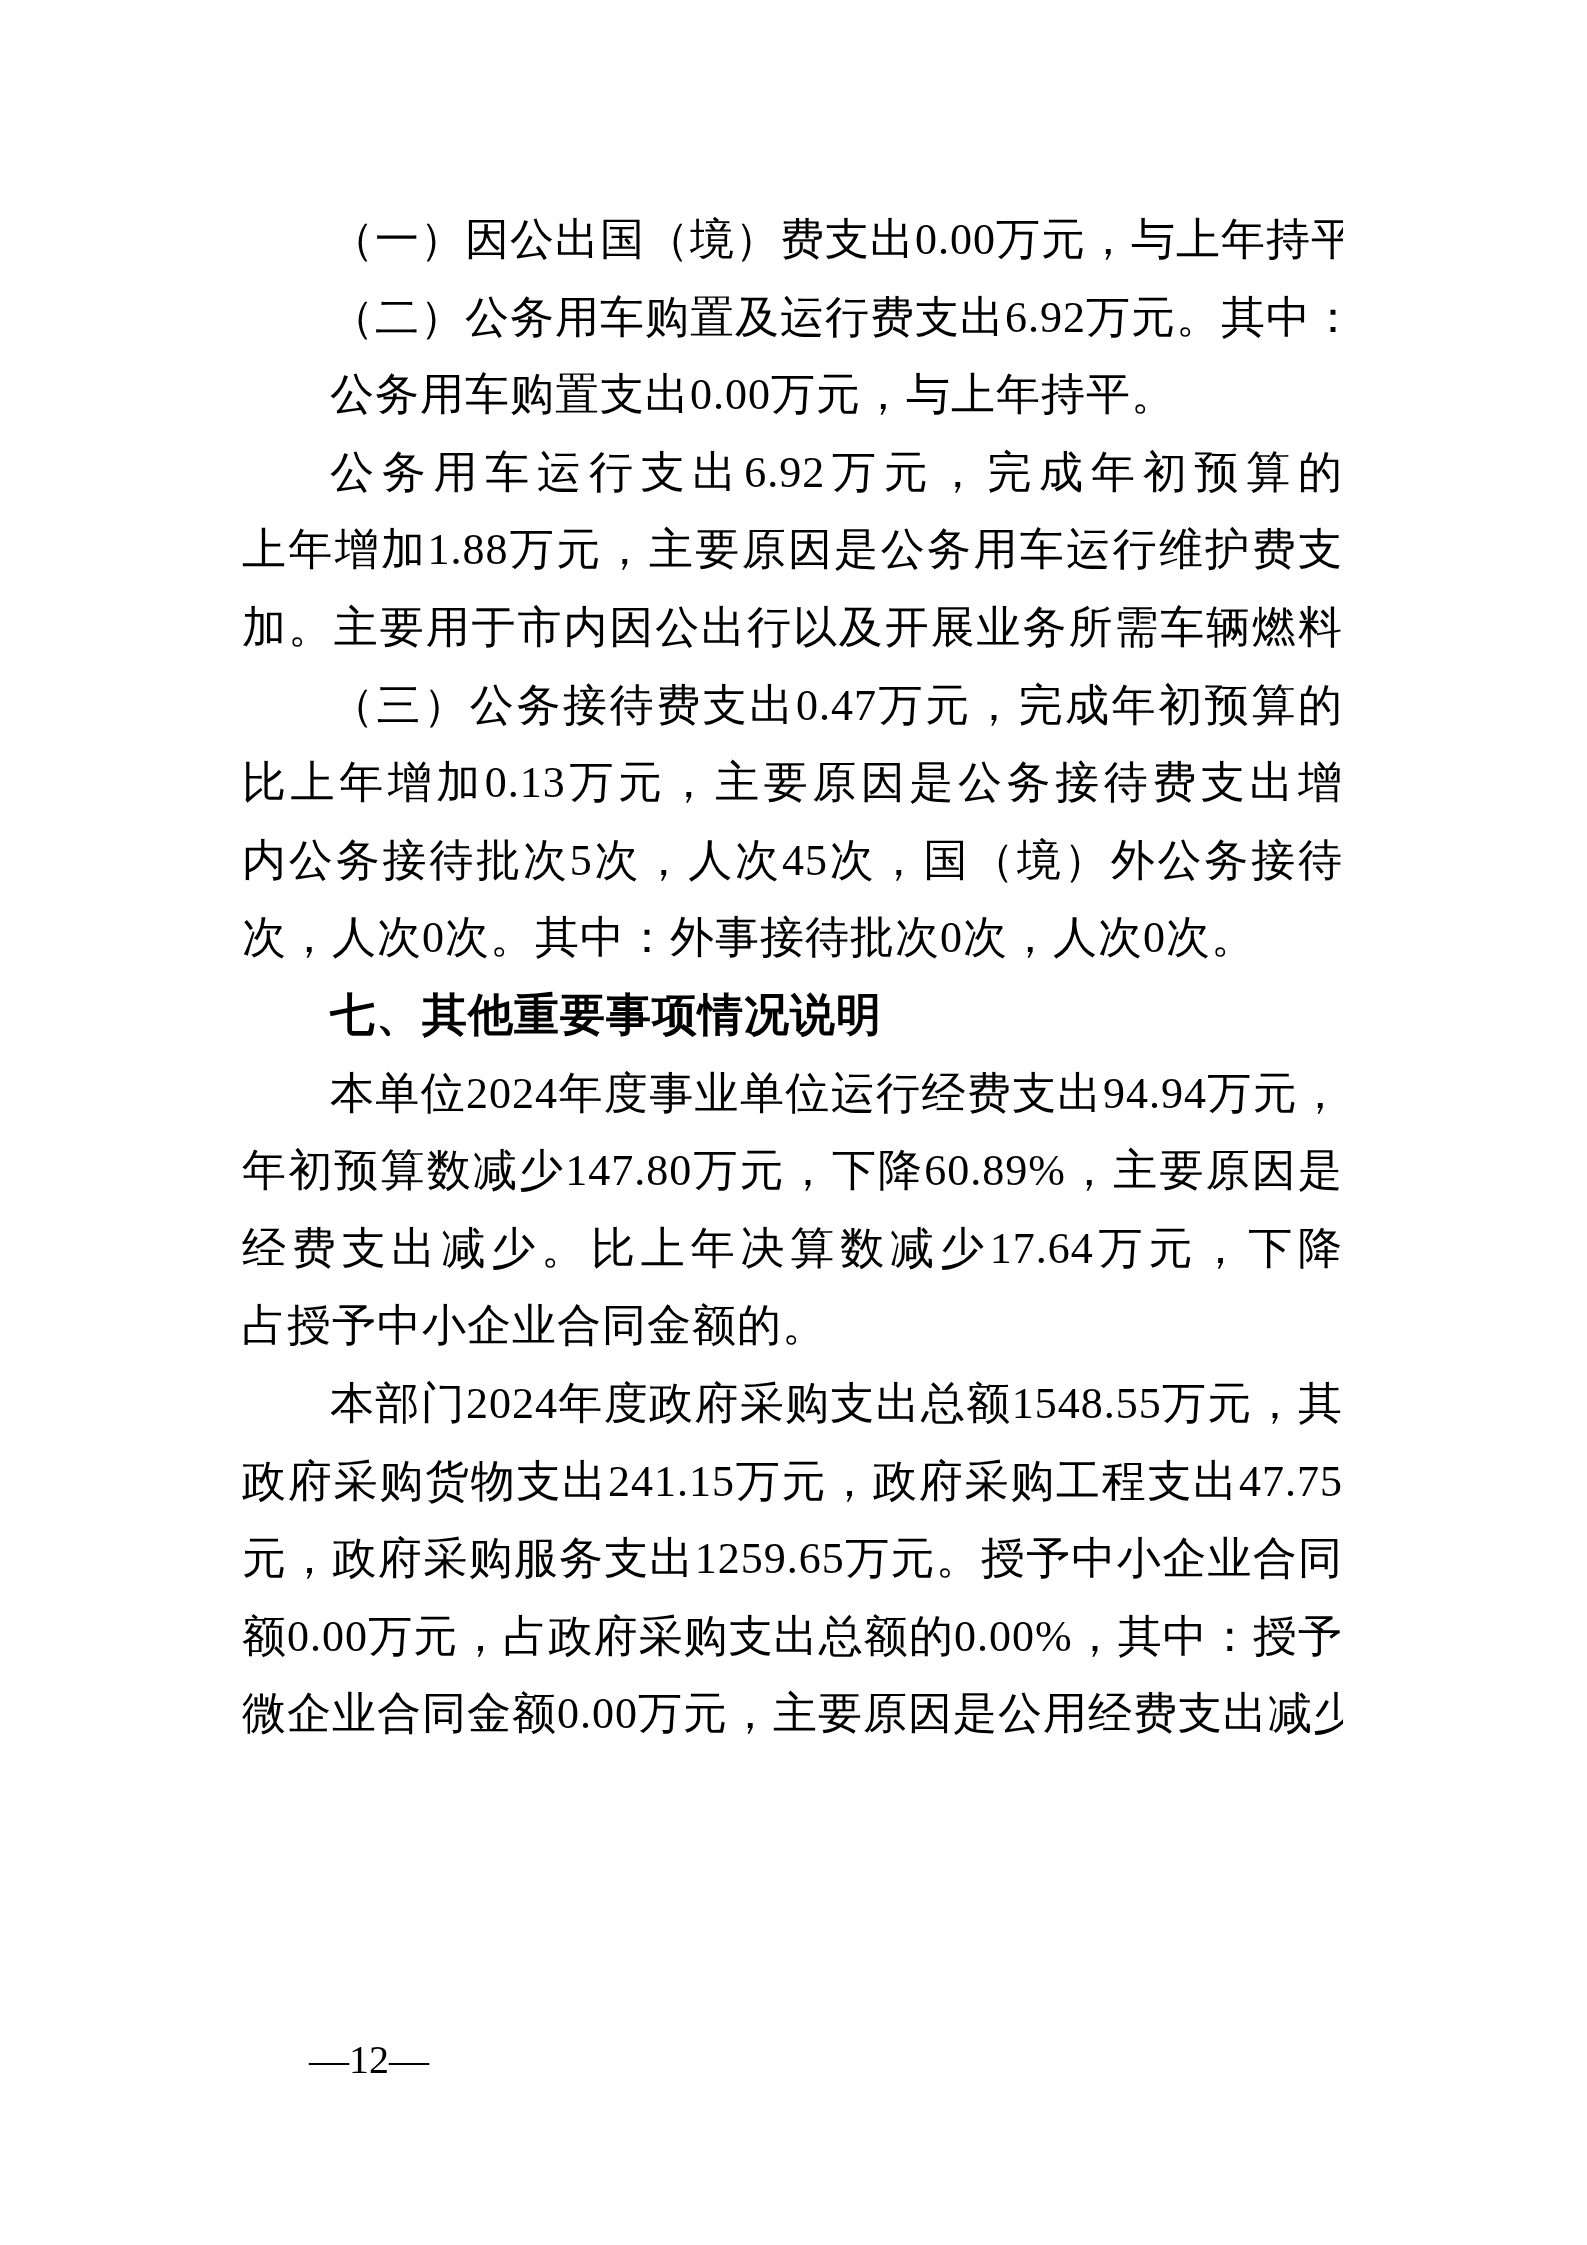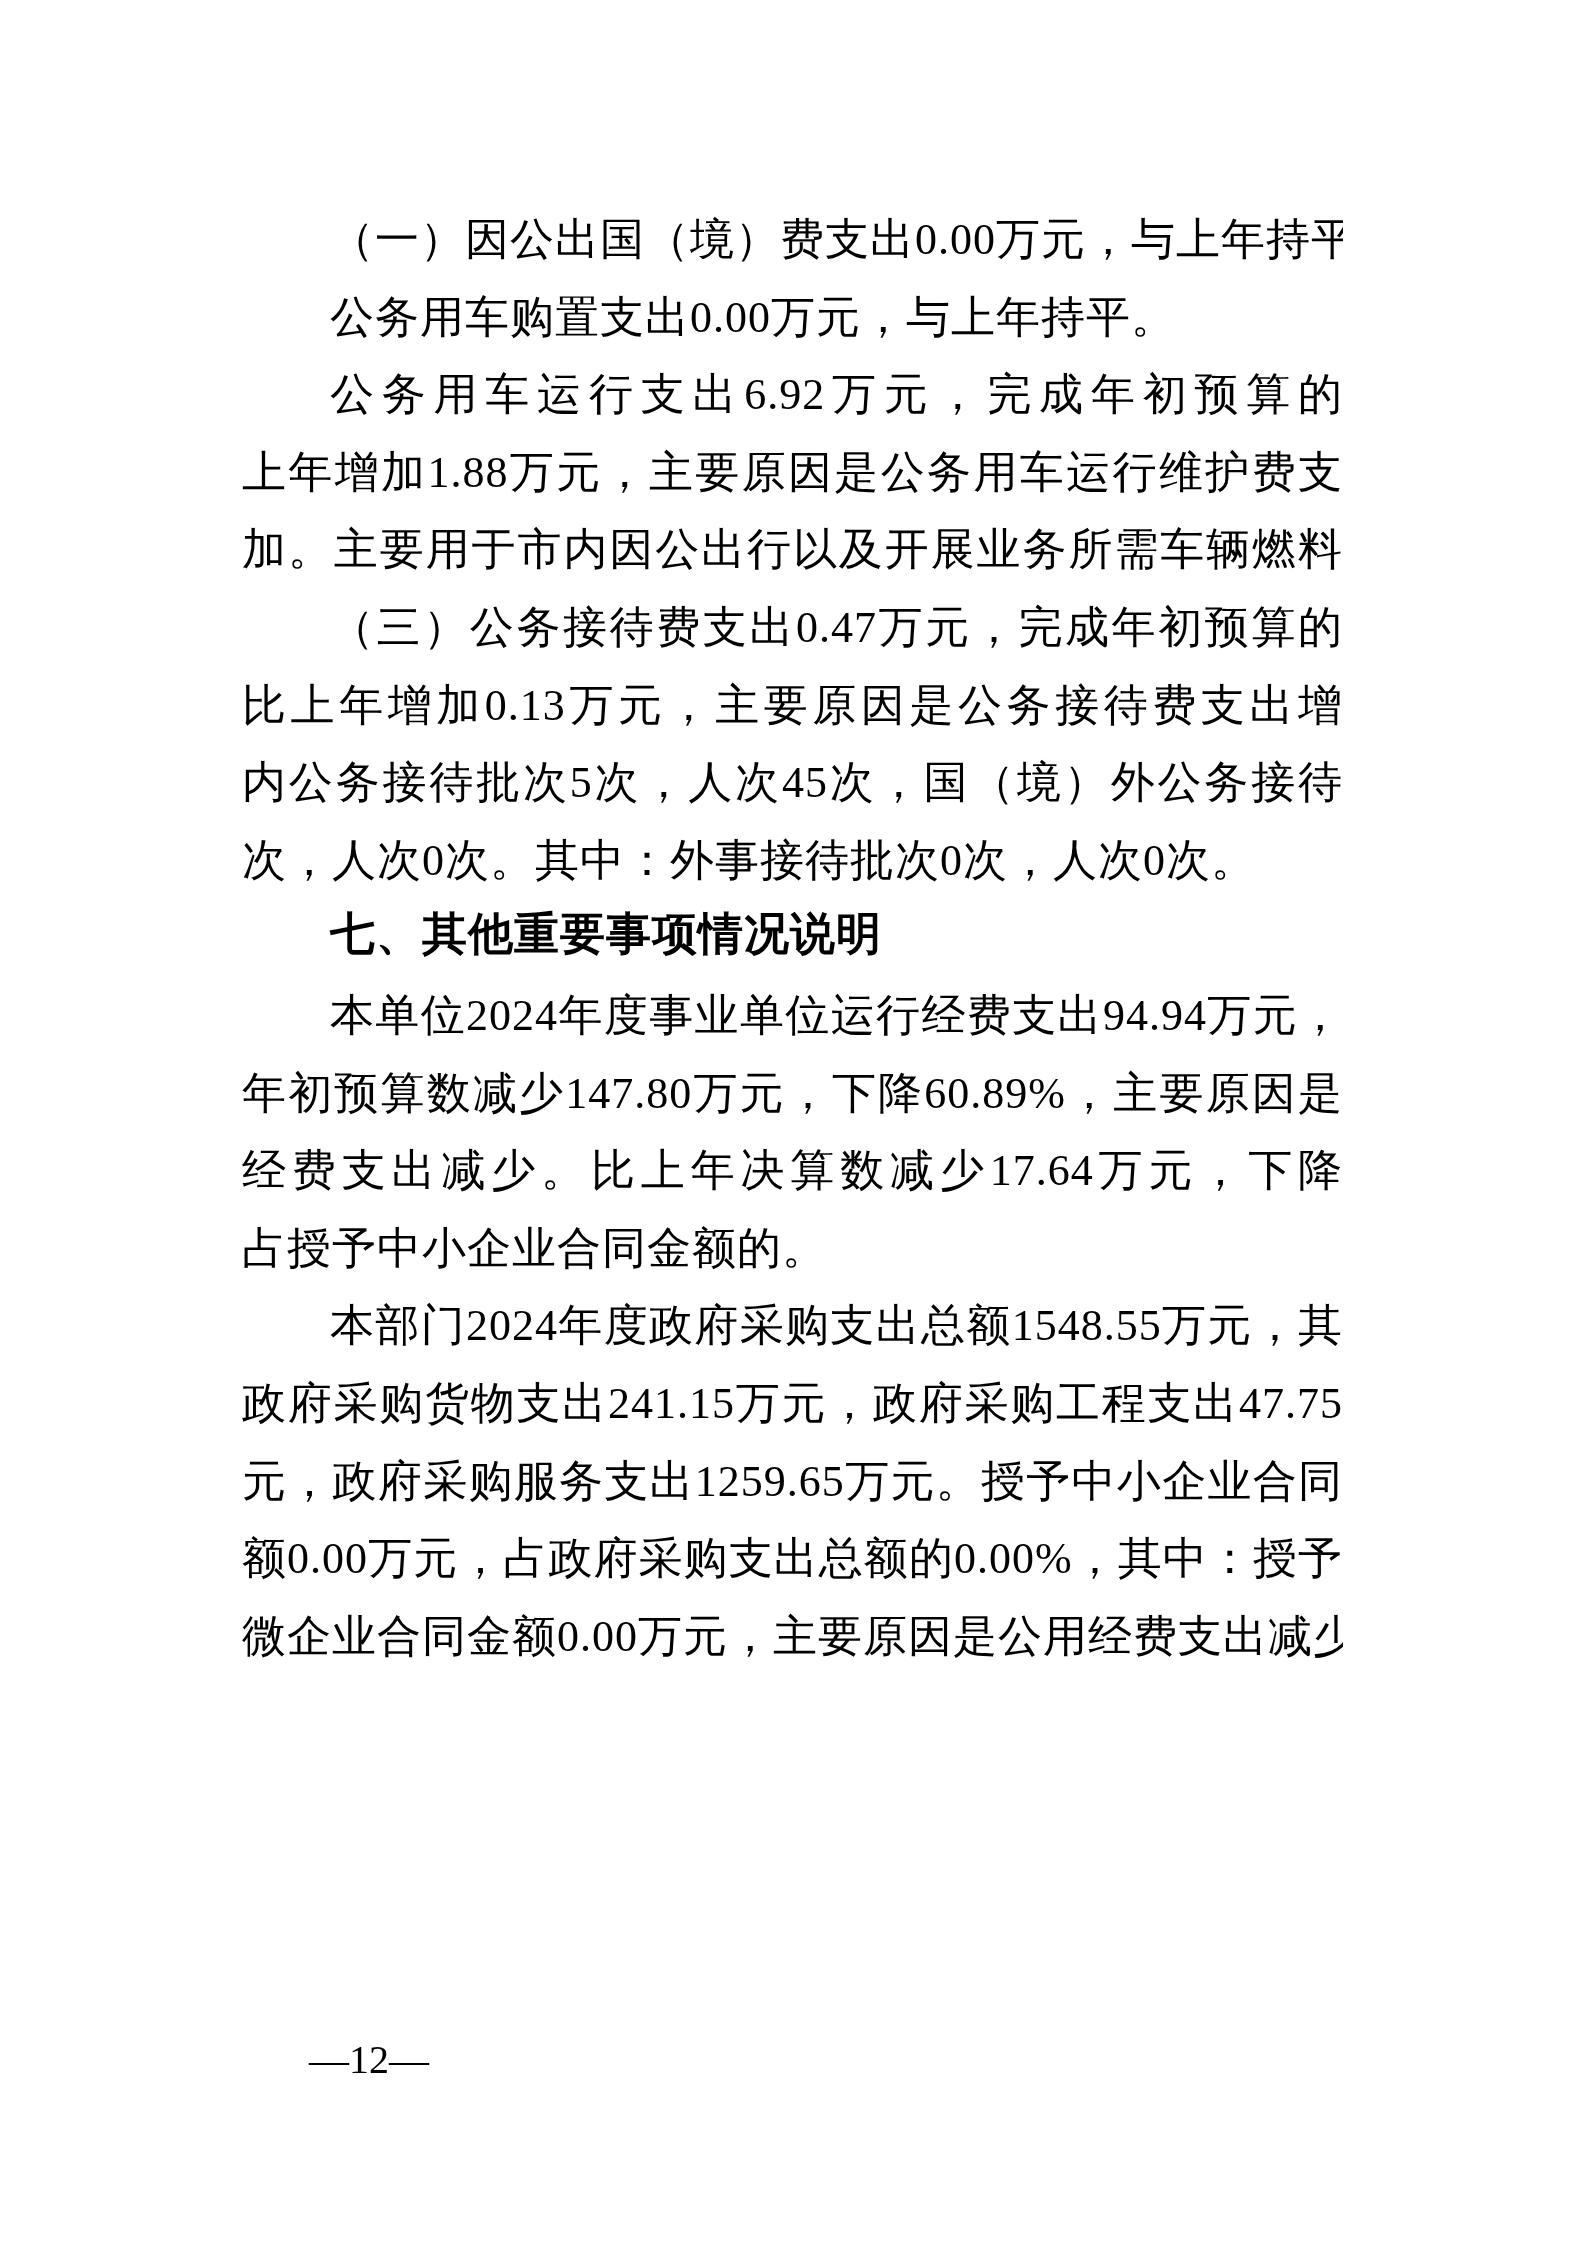--- a/index.html
+++ b/index.html
@@ -41,41 +41,42 @@
   .line.full {
     white-space: normal;
     text-align: justify;
     text-align-last: justify;
     text-justify: inter-character;
   }
   .line.indent {
     padding-left: 88px;
   }
   .line.heading {
-    font-family: Liberation Mono, monospace;
+    font-family: Liberation Serif, serif;
     font-weight: 700;
     font-size: 45px;
   }
   .page-number {
     position: absolute;
     left: 309px;
     top: 2036px;
     font-size: 40px;
     line-height: 48px;
     color: #000000;
     letter-spacing: 0;
   }
 </style>
 </head>
 <body>
 
 <div class="doc-page">
 
   <div class="text-block">
     <div class="line indent">（一）因公出国（境）费支出0.00万元，与上年持平。</div>
+    <div class="line indent">（二）公务用车购置及运行费支出6.92万元。其中：</div>
     <div class="line indent">公务用车购置支出0.00万元，与上年持平。</div>
     <div class="line indent full">公务用车运行支出6.92万元，完成年初预算的100%，比</div>
     <div class="line full">上年增加1.88万元，主要原因是公务用车运行维护费支出增</div>
     <div class="line full">加。主要用于市内因公出行以及开展业务所需车辆燃料费、</div>
     <div class="line indent full">（三）公务接待费支出0.47万元，完成年初预算的100%，</div>
     <div class="line full">比上年增加0.13万元，主要原因是公务接待费支出增加。国</div>
     <div class="line full">内公务接待批次5次，人次45次，国（境）外公务接待批次0</div>
     <div class="line">次，人次0次。其中：外事接待批次0次，人次0次。</div>
     <div class="line indent heading">七、其他重要事项情况说明</div>
     <div class="line indent full">本单位2024年度事业单位运行经费支出94.94万元，比</div>

